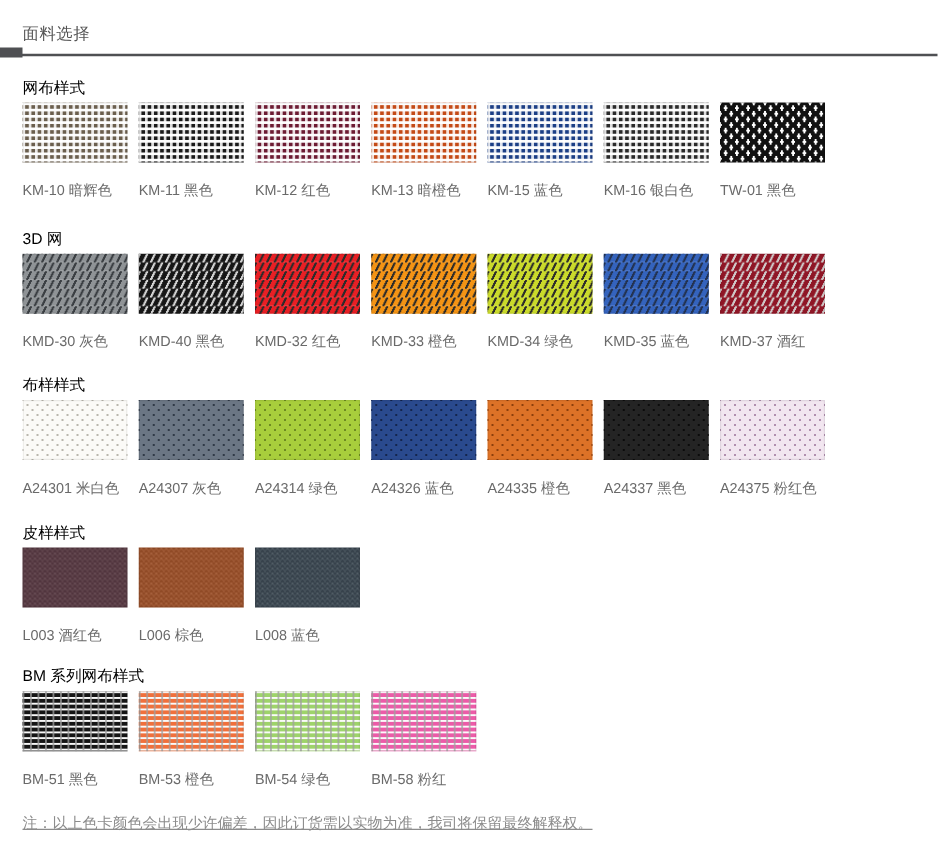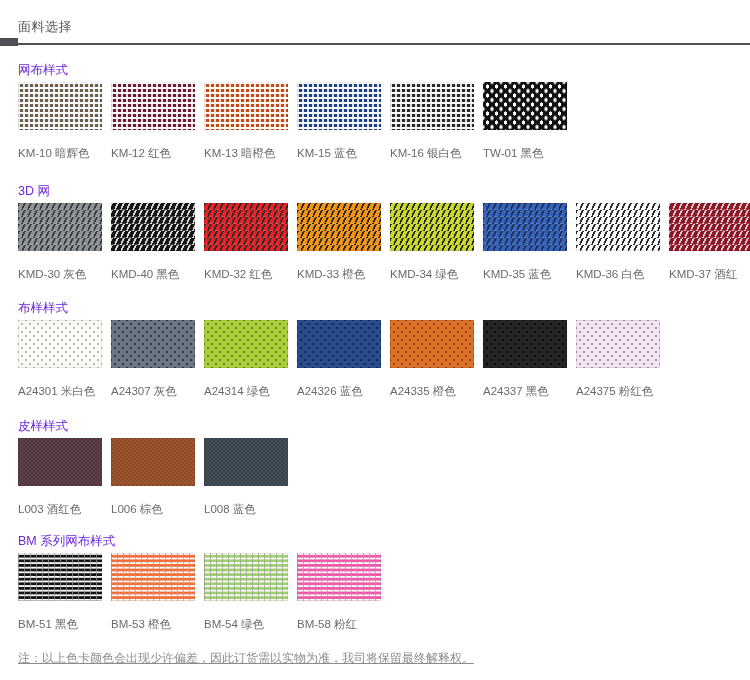--- a/index.html
+++ b/index.html
@@ -15,21 +15,21 @@
   .header-title{
     position:absolute;left:18px;top:0;font-size:13px;color:#555;
     letter-spacing:.5px;line-height:18px;
   }
   .header-rule{position:absolute;left:0;top:25px;width:750px;height:2px;background:#4f5053;}
   .header-rule-cap{position:absolute;left:0;top:20px;width:18px;height:8px;background:#4f5053;}
 
   
   .section{position:absolute;left:0;width:750px;}
   .section-title{
-    position:absolute;left:18px;top:0;font-size:12.5px;color:#6d28d9;line-height:16px;
+    position:absolute;left:18px;top:0;font-size:12.5px;color:#000000;line-height:16px;
   }
   .row{position:absolute;left:18px;top:20px;display:flex;}
   .cell{width:84px;margin-right:9px;}
   .swatch{
     width:84px;height:48px;box-sizing:border-box;position:relative;overflow:hidden;
     background-color:#fff;
   }
   .label{
     margin-top:16px;font-size:11.5px;color:#6a6a6a;white-space:nowrap;line-height:14px;
   }
@@ -126,20 +126,24 @@
 
   <div id="sections-host">
       <div class="section" style="top: 62px;">
         <div class="section-title">网布样式</div>
         <div class="row">
           <div class="cell">
             <div class="swatch tex-mesh" style="--base: #efefef; --yarn: #6b5f4e; --accent: #8a7a62;"></div>
             <div class="label">KM-10 暗辉色</div>
           </div>
           <div class="cell">
+            <div class="swatch tex-mesh" style="--base: #f2f2f2; --yarn: #1b1b1b; --accent: #000000;"></div>
+            <div class="label">KM-11 黑色</div>
+          </div>
+          <div class="cell">
             <div class="swatch tex-mesh" style="--base: #f0eff0; --yarn: #6d1b33; --accent: #8d2240;"></div>
             <div class="label">KM-12 红色</div>
           </div>
           <div class="cell">
             <div class="swatch tex-mesh" style="--base: #f0efee; --yarn: #c44a16; --accent: #d9601f;"></div>
             <div class="label">KM-13 暗橙色</div>
           </div>
           <div class="cell">
             <div class="swatch tex-mesh" style="--base: #eeeeee; --yarn: #1c3f86; --accent: #2a55a8;"></div>
             <div class="label">KM-15 蓝色</div>
@@ -175,24 +179,20 @@
           </div>
           <div class="cell">
             <div class="swatch tex-3d" style="--base: #cada2a; --loop: #2b2b2b;"></div>
             <div class="label">KMD-34 绿色</div>
           </div>
           <div class="cell">
             <div class="swatch tex-3d" style="--base: #3463bd; --loop: #23324f;"></div>
             <div class="label">KMD-35 蓝色</div>
           </div>
           <div class="cell">
-            <div class="swatch tex-3d" style="--base: #fafafa; --loop: #2b2b2b;"></div>
-            <div class="label">KMD-36 白色</div>
-          </div>
-          <div class="cell">
             <div class="swatch tex-3d" style="--base: #8f1626; --loop: #cfc9c9;"></div>
             <div class="label">KMD-37 酒红</div>
           </div>
         </div>
       </div>
       <div class="section" style="top: 300px;">
         <div class="section-title">布样样式</div>
         <div class="row">
           <div class="cell">
             <div class="swatch tex-dots" style="--base: #fbfaf7; --dot: #b9b6ad;"></div>

